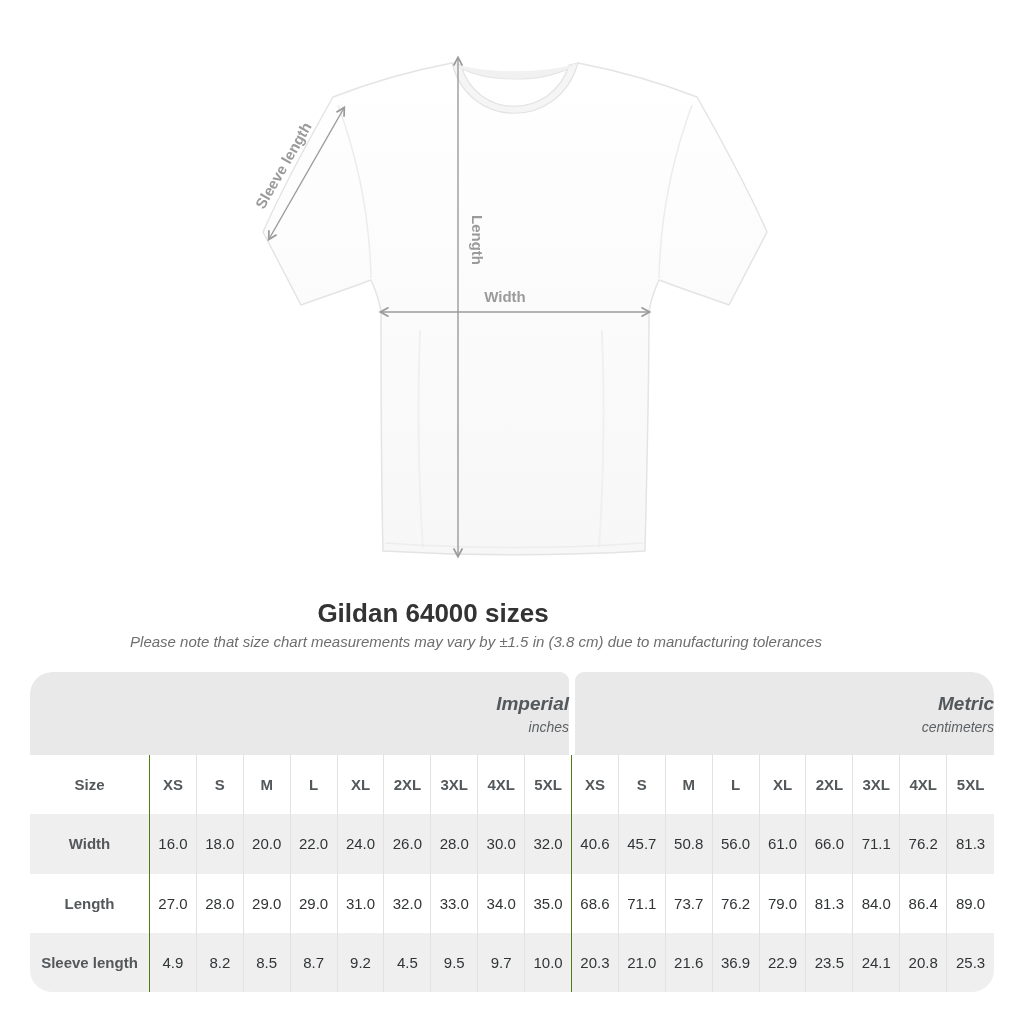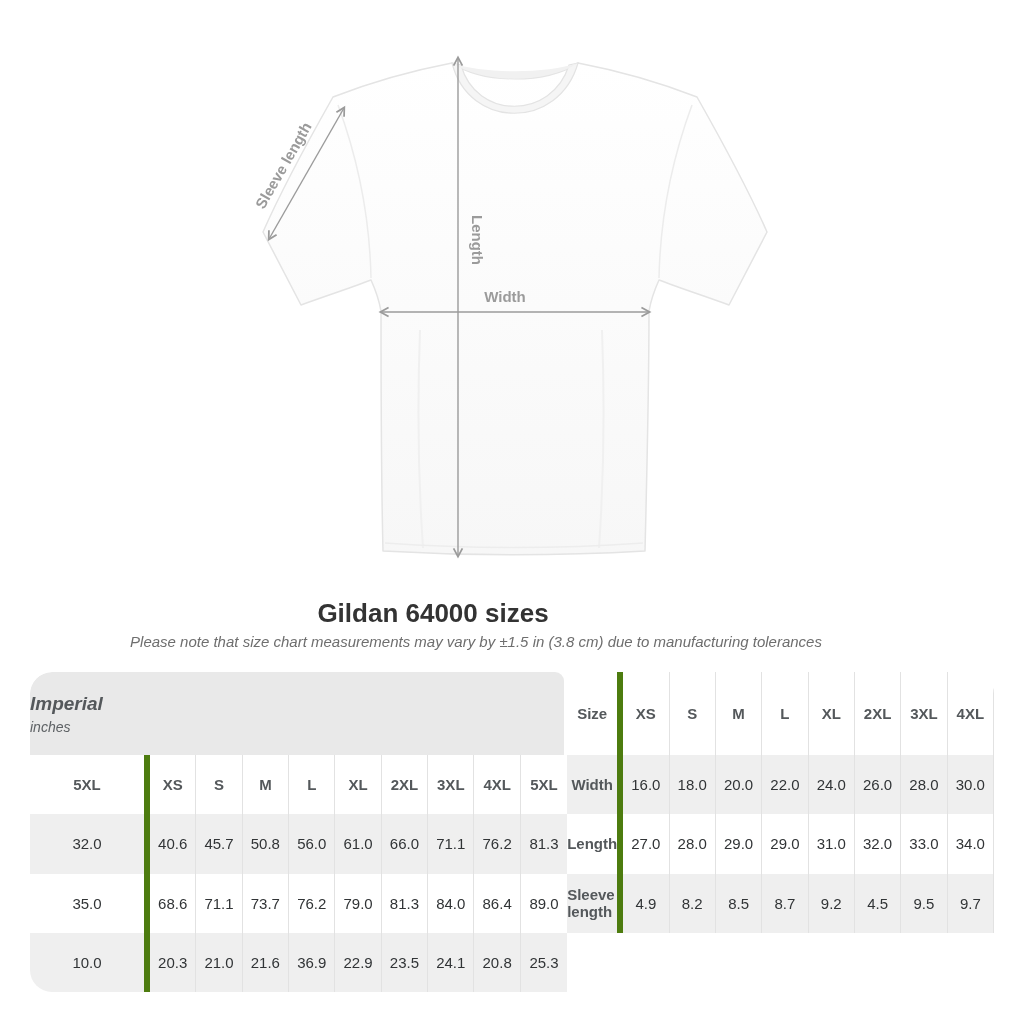--- a/index.html
+++ b/index.html
@@ -20,32 +20,32 @@
     font-size:26px;font-weight:bold;color:#333;}
   .page-subtitle{position:absolute;top:633px;left:0;width:952px;text-align:center;
     font-style:italic;font-size:15px;color:#6e6e6e;}
 
   .size-table{position:absolute;left:30px;top:672px;width:964px;height:320px;
     border-radius:22px;overflow:hidden;background:#fff;
     display:grid;grid-template-columns:120px repeat(18,1fr);
     grid-template-rows:83px repeat(4,1fr);}
 
   .unit-band{background:var(--table_header_bg);display:flex;flex-direction:column;
-    align-items:flex-start;justify-content:center;gap:4px;grid-row:1;}
+    align-items:flex-end;justify-content:center;gap:4px;grid-row:1;}
   .unit-band.imperial{grid-column:1 / 11;border-radius:22px 9px 0 0;margin-right:3px;}
   .unit-band.metric{grid-column:11 / 20;border-radius:9px 22px 0 0;margin-left:3px;}
   .unit-name{font-size:19px;font-weight:bold;font-style:italic;color:var(--label_text);}
   .unit-sub{font-size:14px;font-style:italic;color:#5d6164;}
 
   .cell{display:flex;align-items:center;justify-content:center;font-size:15px;
     color:var(--value_text);background:#fff;}
   .cell.shade{background:var(--row_alt_bg);}
   .cell.head{font-weight:bold;color:var(--label_text);}
   .cell.sep{border-right:1px solid #e2e2e2;}
-  .cell.sep-strong{border-right:6px solid #4d7c0f;}
+  .cell.sep-strong{border-right:1px solid #4d7c0f;}
 </style>
 </head>
 <body>
 
 <div class="stage">
 
   <div class="shirt-wrap">
     <svg width="1024" height="580" viewBox="0 0 1024 580">
       <defs>
         <linearGradient id="gshirt" x1="0" y1="0" x2="0" y2="1">
@@ -98,20 +98,24 @@
     </svg>
   </div>
 
   <div class="page-title">Gildan 64000 sizes</div>
   <div class="page-subtitle">Please note that size chart measurements may vary by ±1.5 in (3.8 cm) due to manufacturing tolerances</div>
 
   <div class="size-table" id="sizeTable">
     <div class="unit-band imperial">
       <div class="unit-name">Imperial</div>
       <div class="unit-sub">inches</div>
+    </div>
+    <div class="unit-band metric">
+      <div class="unit-name">Metric</div>
+      <div class="unit-sub">centimeters</div>
     </div>
 
   <div class="cell head sep-strong">Size</div>
       <div class="cell head sep">XS</div>
       <div class="cell head sep">S</div>
       <div class="cell head sep">M</div>
       <div class="cell head sep">L</div>
       <div class="cell head sep">XL</div>
       <div class="cell head sep">2XL</div>
       <div class="cell head sep">3XL</div>

